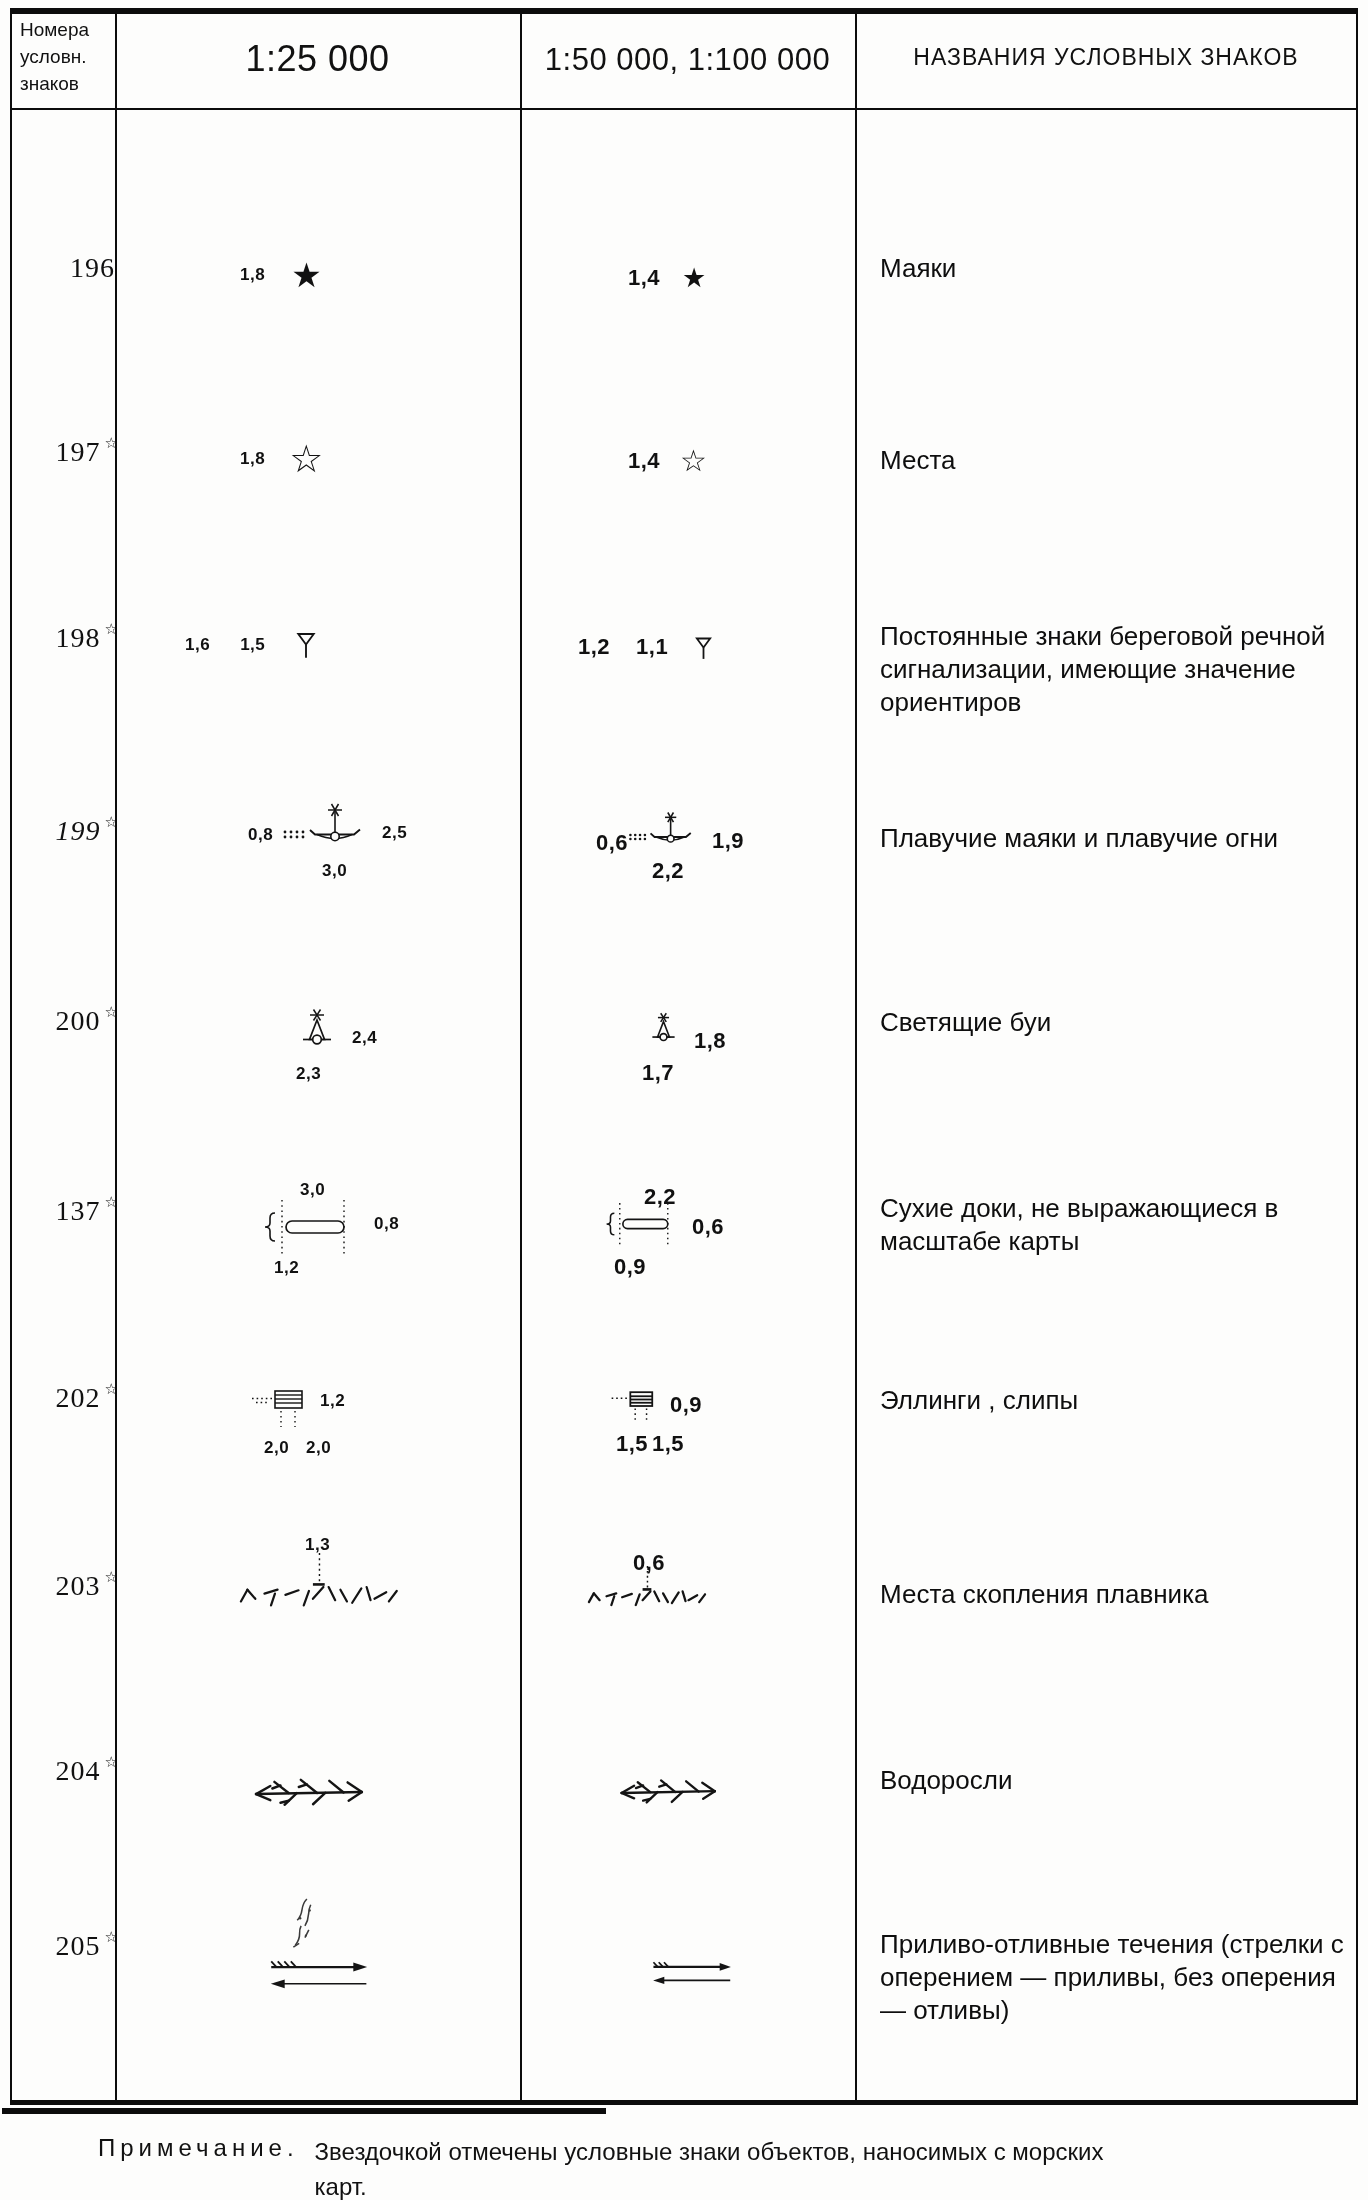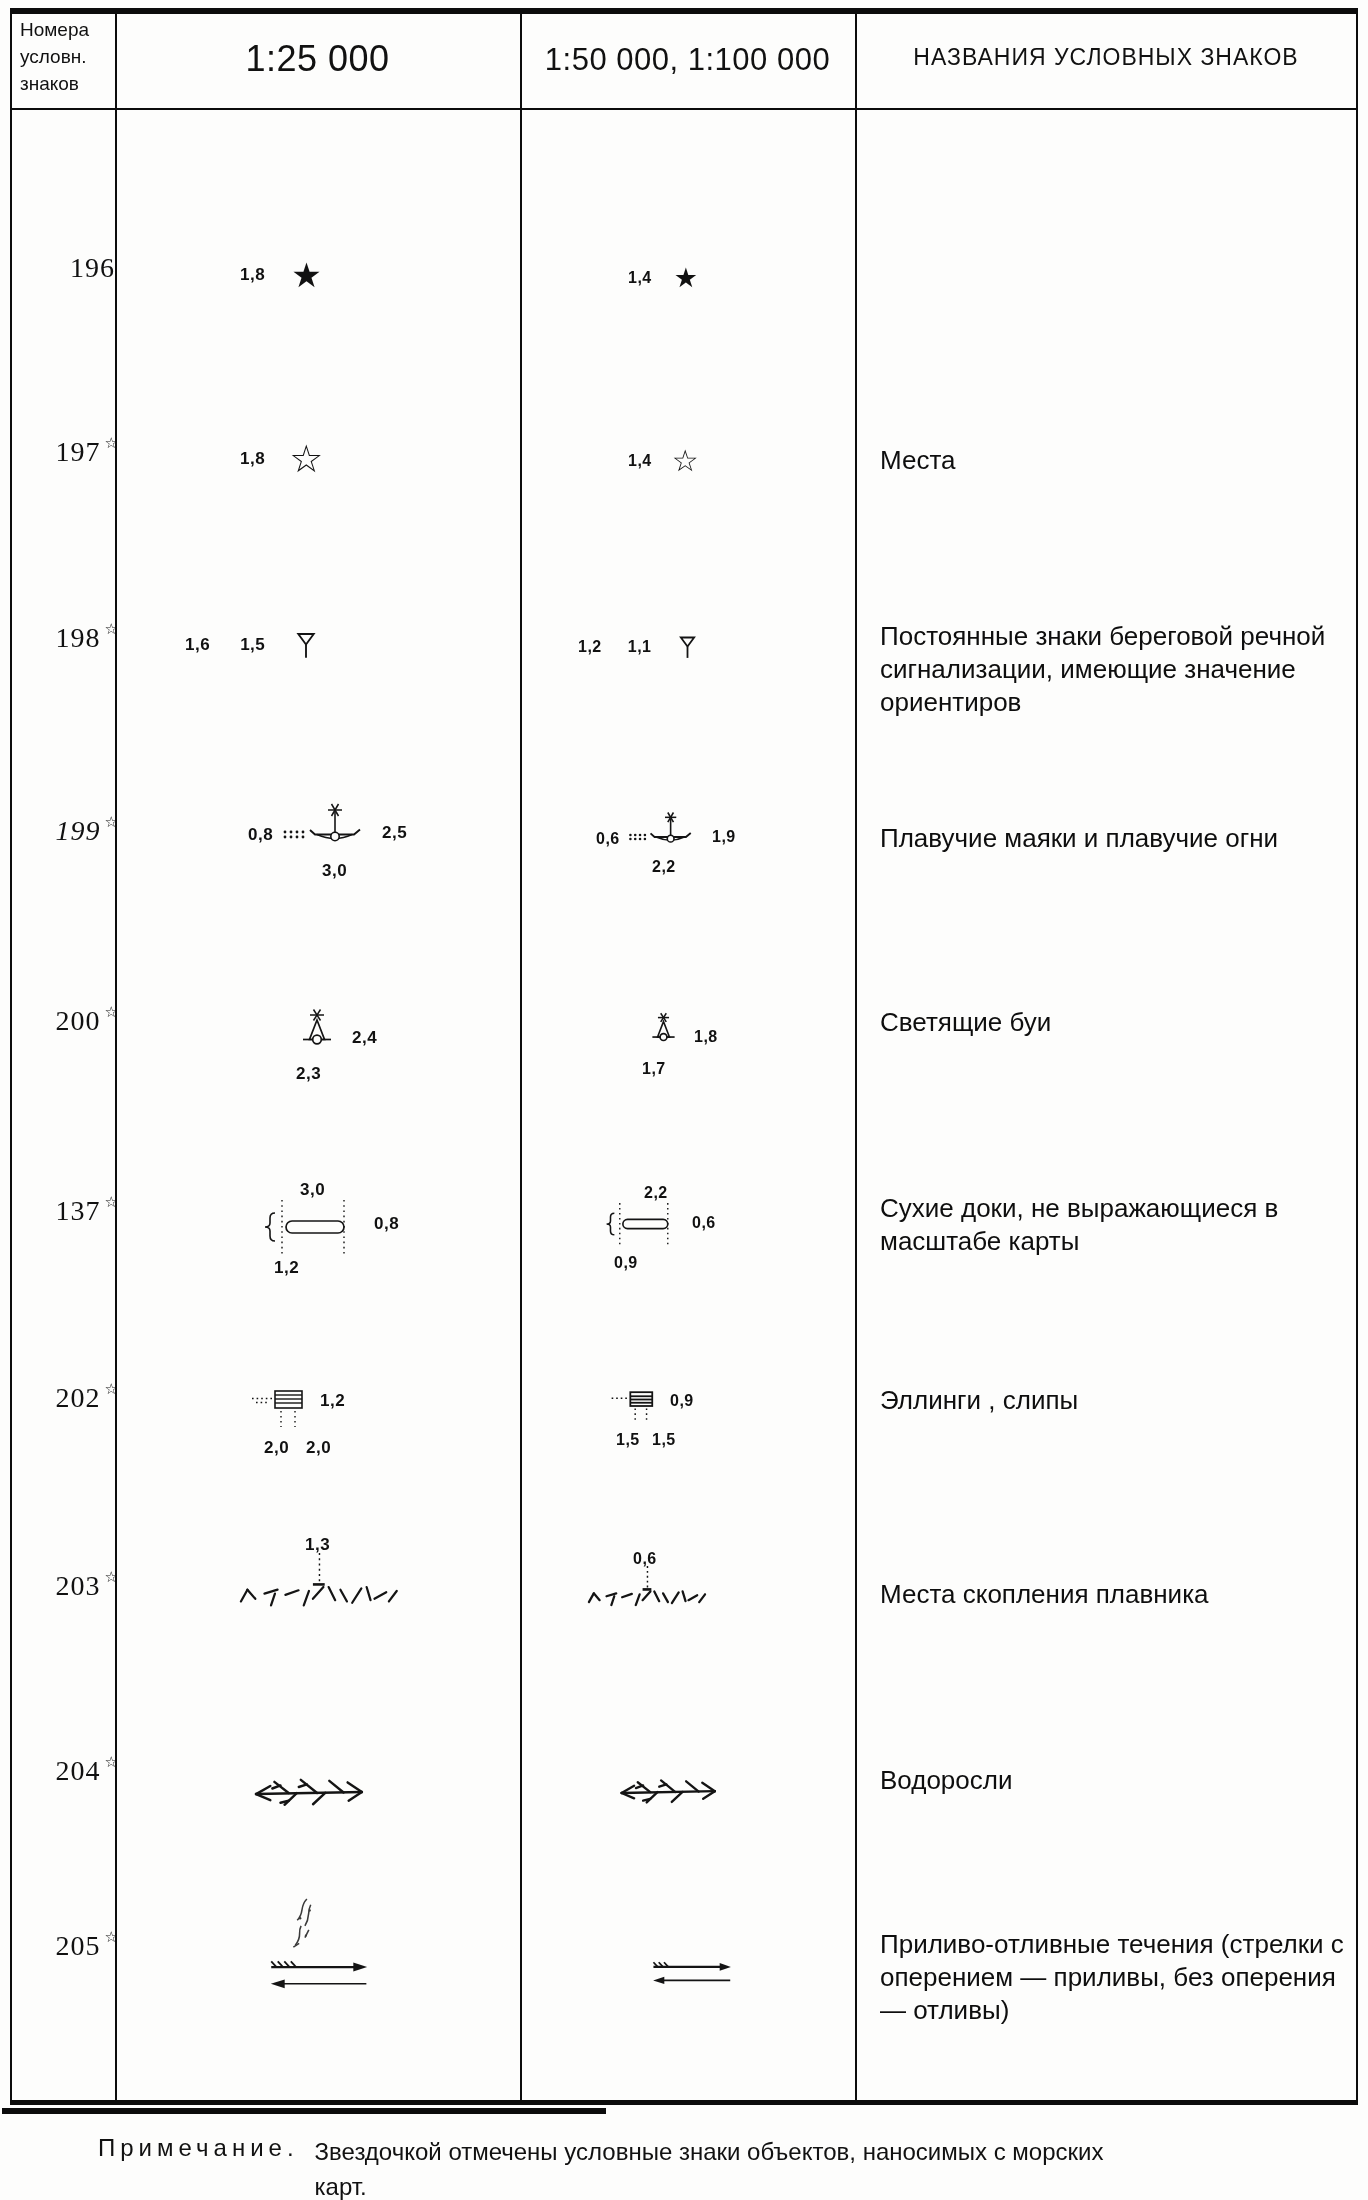--- a/index.html
+++ b/index.html
@@ -7,21 +7,21 @@
         font-family:"Liberation Sans",sans-serif;color:#111;}
   .abs{position:absolute;}
   .hline,.vline{position:absolute;background:#0c0c0c;}
   .hdr-scale{font-weight:normal;text-align:center;letter-spacing:0.5px;white-space:nowrap;}
   .hdr-small{font-size:19px;line-height:27px;}
   .num{font-family:"Liberation Serif",serif;font-size:28px;letter-spacing:1px;width:105px;
        left:10px;text-align:right;white-space:nowrap;}
   .sup{font-family:"DejaVu Sans",sans-serif;font-size:15px;position:relative;top:-13px;left:4px;}
   .name{left:880px;width:470px;font-size:26px;line-height:33px;color:#0e0e0e;}
   .dim{font-size:17px;font-weight:bold;letter-spacing:0.5px;white-space:nowrap;}
-  .dim.sm{font-size:16px;}
+  .dim.sm{font-size:22px;}
   .sgroup{display:flex;align-items:center;}
   .star-big{font-family:"DejaVu Sans",sans-serif;line-height:1;}
   .note{display:flex;align-items:flex-start;font-size:24px;}
   .note-label{letter-spacing:5px;white-space:nowrap;margin-right:16px;}
   .note-text{width:835px;line-height:35px;}
   svg .st{stroke:#141414;fill:none;}
 </style>
 </head>
 <body>
 
@@ -50,20 +50,21 @@
     <span>196</span>
   </div>
   <div class="abs sgroup" style="left:240px;top:258px;gap:26px;">
     <span class="dim">1,8</span>
     <span class="star-big" style="font-size:34px;">★</span>
   </div>
   <div class="abs sgroup" style="left:628px;top:264px;gap:22px;">
     <span class="dim sm">1,4</span>
     <span class="star-big" style="font-size:27px;">★</span>
   </div>
+  <div class="abs name" style="top:252px;">Маяки</div>
 
   <div class="abs num" style="top:436px;">
     <span>197</span><span class="sup">☆</span>
   </div>
   <div class="abs sgroup" style="left:240px;top:440px;gap:24px;">
     <span class="dim">1,8</span>
     <span class="star-big" style="font-size:38px;">☆</span>
   </div>
   <div class="abs sgroup" style="left:628px;top:446px;gap:20px;">
     <span class="dim sm">1,4</span>

